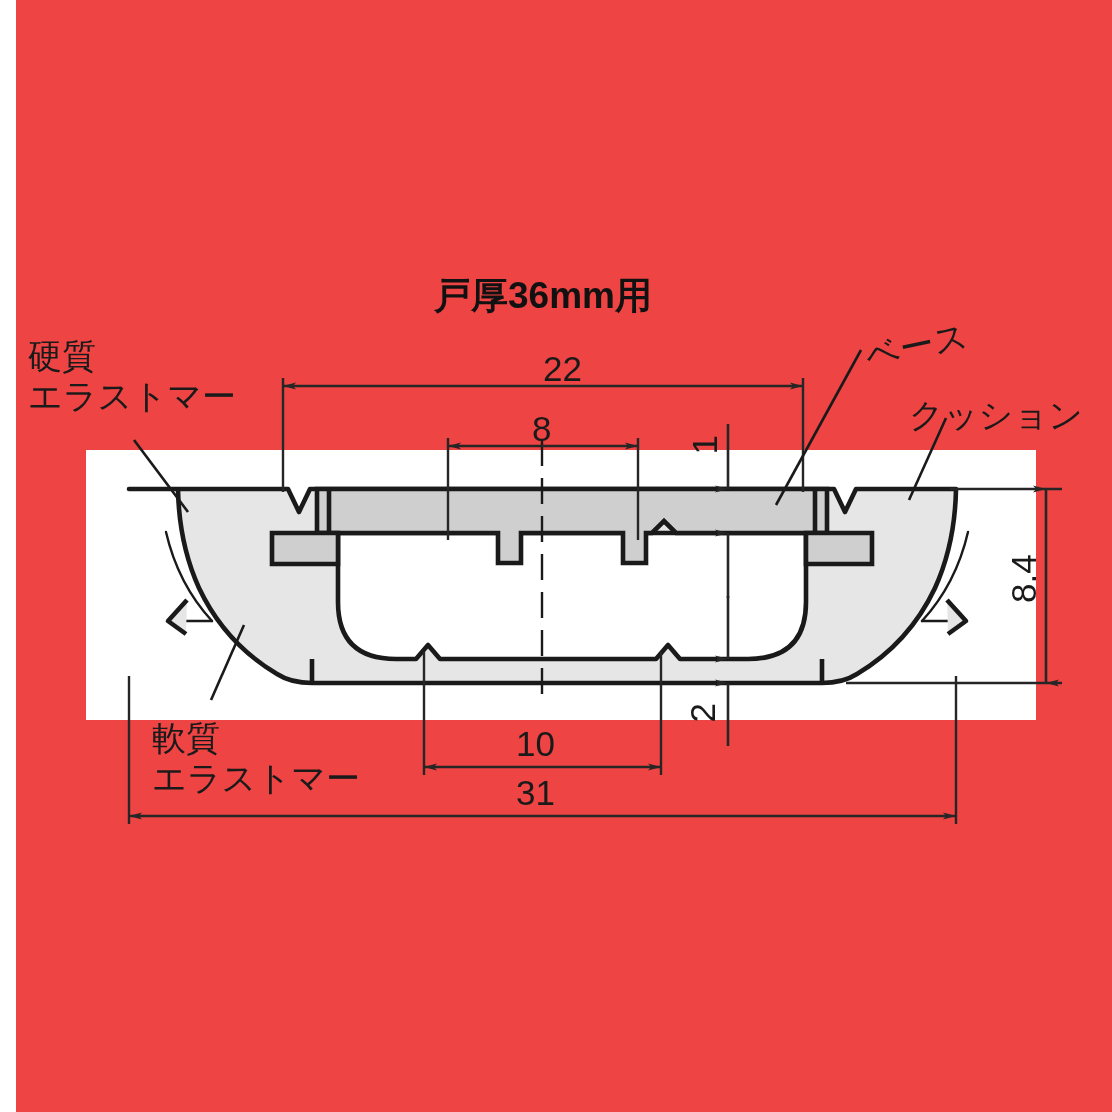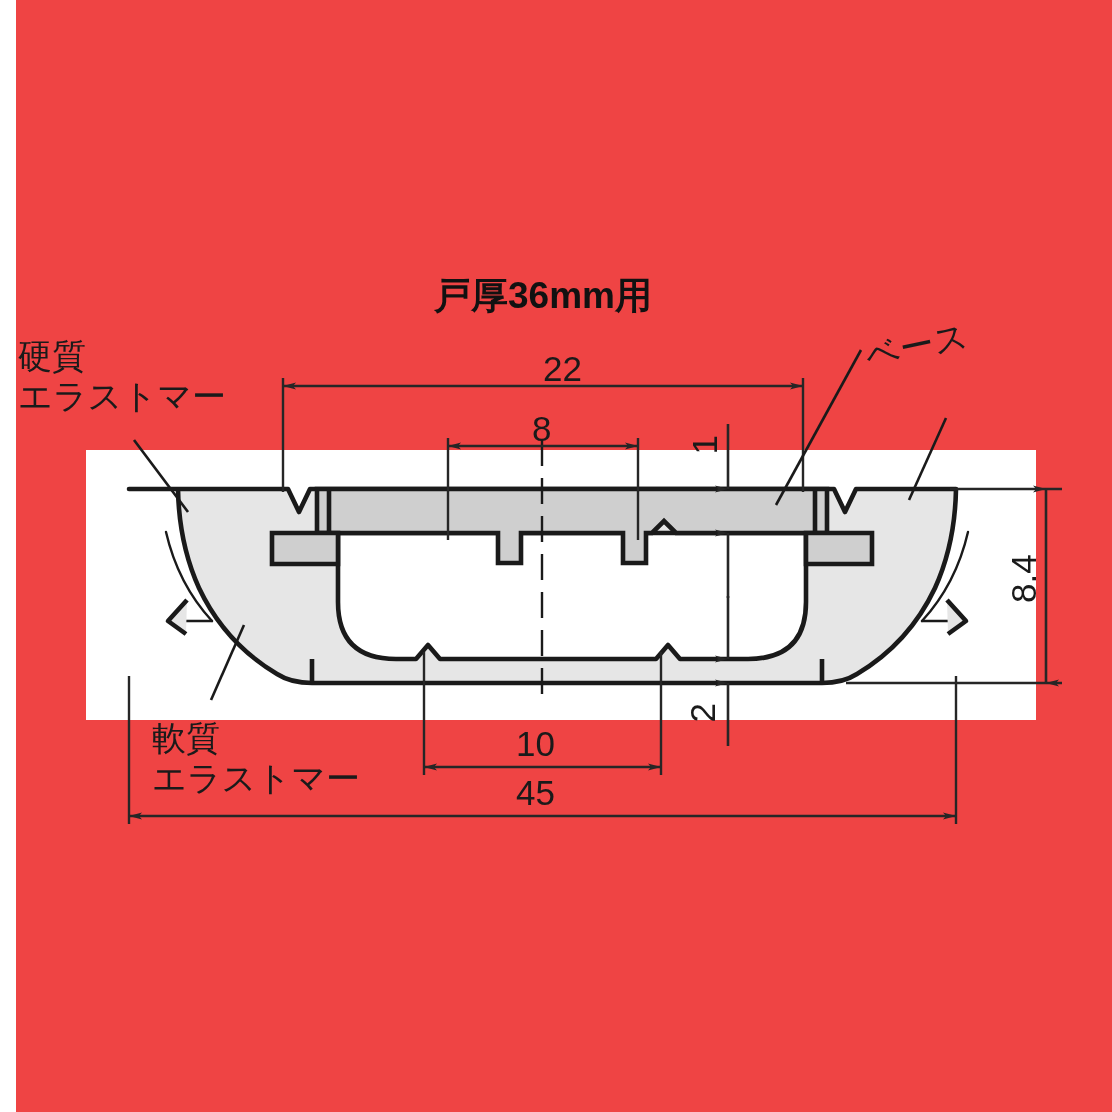--- a/index.html
+++ b/index.html
@@ -504,37 +504,38 @@
       <line x1="118" y1="440" x2="172" y2="512"></line>
       <line x1="195" y1="700" x2="228" y2="625"></line>
       <line x1="845" y1="350" x2="760" y2="505"></line>
       <line x1="930" y1="418" x2="893" y2="500"></line>
     </g>
 
   </svg>
 
   <div class="lbl title" style="left:418px; top:274px;">戸厚36mm用</div>
 
-  <div class="lbl anno" style="left:2px; top:336px;">硬質
+  <div class="lbl anno" style="left:12px; top:336px;">硬質
 エラストマー</div>
 
   <div class="lbl anno" style="left:136px; top:718px;">軟質
 エラストマー</div>
 
   <div class="lbl anno" style="left:850px; top:336px; transform:rotate(-12deg); transform-origin:0 50%;">ベース</div>
 
+  <div class="lbl anno" style="left:893px; top:395px;">クッション</div>
 
 
   <div class="lbl dim" style="left:527px; top:348px;">22</div>
 
   <div class="lbl dim" style="left:516px; top:408px;">8</div>
 
   <div class="lbl dim rot90" style="left:675px; top:424px; width:28px; text-align:center;">1</div>
 
   <div class="lbl dim rot90" style="left:673px; top:692px; width:28px; text-align:center;">2</div>
 
   <div class="lbl dim rot90" style="left:973px; top:558px; width:70px; text-align:center;">8.4</div>
 
   <div class="lbl dim" style="left:500px; top:723px;">10</div>
 
-  <div class="lbl dim" style="left:500px; top:772px;">45</div>
+  <div class="lbl dim" style="left:500px; top:772px;">31</div>
 
 </div>
 
 </body></html>

